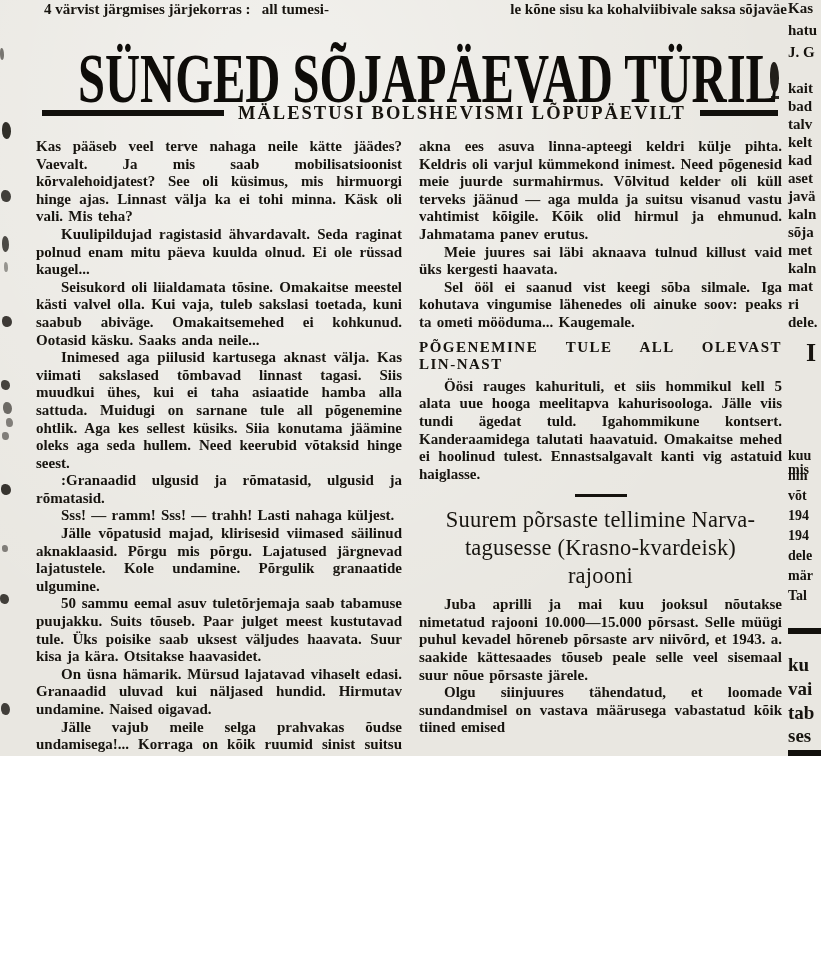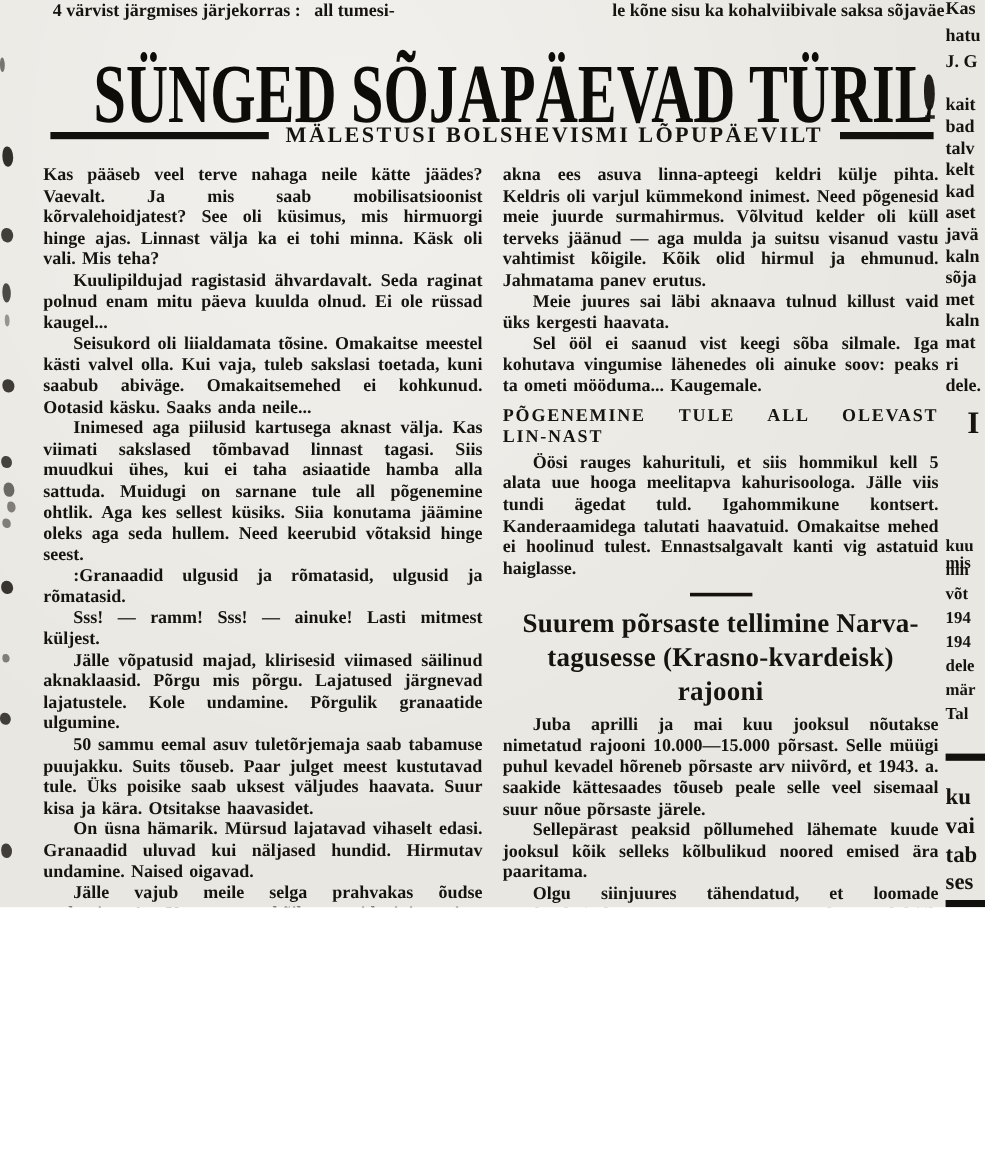--- a/index.html
+++ b/index.html
@@ -37,21 +37,21 @@
   .col-left{left:36px;width:366px;}
   .col-mid{left:419px;width:363px;}
   .para{margin:0;word-spacing:1.5px;}
   .para.ind{text-indent:25px;}
   .para.flowout{text-align-last:justify;}
   .caps-heading{
     font-size:15px;font-weight:bold;letter-spacing:1.5px;word-spacing:7px;
     margin:7px 0 4px;text-align:justify;
   }
   .article-heading{
-    font-size:22.5px;line-height:28px;font-weight:bold;text-align:center;
+    font-size:22.5px;line-height:28px;font-weight:normal;text-align:center;
     margin:9px 0 6px;white-space:pre-line;letter-spacing:.2px;
   }
   .divider-rule{width:52px;height:3px;background:#15120d;margin:11px auto 8px;}
   .right-sliver{
     position:absolute;left:788px;top:0;width:35px;height:962px;
   }
   .frag{position:absolute;left:0;font-size:15px;font-weight:bold;white-space:nowrap;}
   .frag.small{font-size:14px;}
   .frag.bold{font-size:19px;}
   .frag.big{font-size:26px;left:18px;}
@@ -77,40 +77,39 @@
     <span class="subtitle-text">MÄLESTUSI BOLSHEVISMI LÕPUPÄEVILT</span>
     <span class="bar b2"></span>
   </div>
 
   <div class="col col-left">
       <p class="para">Kas pääseb veel terve nahaga neile kätte jäädes? Vaevalt. Ja mis saab mobilisatsioonist kõrvalehoidjatest? See oli küsimus, mis hirmuorgi hinge ajas. Linnast välja ka ei tohi minna. Käsk oli vali. Mis teha?</p>
       <p class="para ind">Kuulipildujad ragistasid ähvardavalt. Seda raginat polnud enam mitu päeva kuulda olnud. Ei ole rüssad kaugel...</p>
       <p class="para ind">Seisukord oli liialdamata tõsine. Omakaitse meestel kästi valvel olla. Kui vaja, tuleb sakslasi toetada, kuni saabub abiväge. Omakaitsemehed ei kohkunud. Ootasid käsku. Saaks anda neile...</p>
       <p class="para ind">Inimesed aga piilusid kartusega aknast välja. Kas viimati sakslased tõmbavad linnast tagasi. Siis muudkui ühes, kui ei taha asiaatide hamba alla sattuda. Muidugi on sarnane tule all põgenemine ohtlik. Aga kes sellest küsiks. Siia konutama jäämine oleks aga seda hullem. Need keerubid võtaksid hinge seest.</p>
       <p class="para ind">:Granaadid ulgusid ja rõmatasid, ulgusid ja rõmatasid.</p>
-      <p class="para ind">Sss! — ramm! Sss! — ainuke! Lasti mitmest küljest.</p>
+      <p class="para ind">Sss! — ramm! Sss! — trahh! Lasti nahaga küljest.</p>
       <p class="para ind">Jälle võpatusid majad, klirisesid viimased säilinud aknaklaasid. Põrgu mis põrgu. Lajatused järgnevad lajatustele. Kole undamine. Põrgulik granaatide ulgumine.</p>
       <p class="para ind">50 sammu eemal asuv tuletõrjemaja saab tabamuse puujakku. Suits tõuseb. Paar julget meest kustutavad tule. Üks poisike saab uksest väljudes haavata. Suur kisa ja kära. Otsitakse haavasidet.</p>
       <p class="para ind">On üsna hämarik. Mürsud lajatavad vihaselt edasi. Granaadid uluvad kui näljased hundid. Hirmutav undamine. Naised oigavad.</p>
       <p class="para ind">Jälle vajub meile selga prahvakas õudse undamisega!... Korraga on kõik ruumid sinist suitsu täis. Terav püssirohu hais. Vist küll on sattunud meie maja ülemisele korrale pihta?!... Paar meest ruttab üles. Tekib paanika. Soiutakse ja halisetakse. Mis siis.</p>
       <p class="para ind flowout">Siis vajub sisse ustest naisi ja lapsi suure kisaga ja käraga... Mürsk on langenud meie</p>
     </div>
 
   <div class="col col-mid">
       <p class="para">akna ees asuva linna-apteegi keldri külje pihta. Keldris oli varjul kümmekond inimest. Need põgenesid meie juurde surmahirmus. Võlvitud kelder oli küll terveks jäänud — aga mulda ja suitsu visanud vastu vahtimist kõigile. Kõik olid hirmul ja ehmunud. Jahmatama panev erutus.</p>
       <p class="para ind">Meie juures sai läbi aknaava tulnud killust vaid üks kergesti haavata.</p>
       <p class="para ind">Sel ööl ei saanud vist keegi sõba silmale. Iga kohutava vingumise lähenedes oli ainuke soov: peaks ta ometi mööduma... Kaugemale.</p>
       <h3 class="caps-heading">PÕGENEMINE TULE ALL OLEVAST LIN-NAST</h3>
       <p class="para ind">Öösi rauges kahurituli, et siis hommikul kell 5 alata uue hooga meelitapva kahurisoologa. Jälle viis tundi ägedat tuld. Igahommikune kontsert. Kanderaamidega talutati haavatuid. Omakaitse mehed ei hoolinud tulest. Ennastsalgavalt kanti vig astatuid haiglasse.</p>
       <div class="divider-rule"></div>
       <h2 class="article-heading">Suurem põrsaste tellimine Narva-
 tagusesse (Krasno-kvardeisk)
 rajooni</h2>
       <p class="para ind">Juba aprilli ja mai kuu jooksul nõutakse nimetatud rajooni 10.000—15.000 põrsast. Selle müügi puhul kevadel hõreneb põrsaste arv niivõrd, et 1943. a. saakide kättesaades tõuseb peale selle veel sisemaal suur nõue põrsaste järele.</p>
-      <p class="para ind">Sellepärast peaksid põllumehed lähemate kuude jooksul kõik selleks kõlbulikud noored emised ära paaritama.</p>
       <p class="para ind">Olgu siinjuures tähendatud, et loomade sundandmisel on vastava määrusega vabastatud kõik tiined emised</p>
     </div>
 
   <div class="right-sliver">
       <div class="frag" style="top: 0px;">Kas</div>
       <div class="frag" style="top: 22px;">hatu</div>
       <div class="frag" style="top: 44px;">J. G</div>
       <div class="frag" style="top: 80px;">kait</div>
       <div class="frag" style="top: 98px; text-align: right;">bad</div>
       <div class="frag" style="top: 116px;">talv</div>

